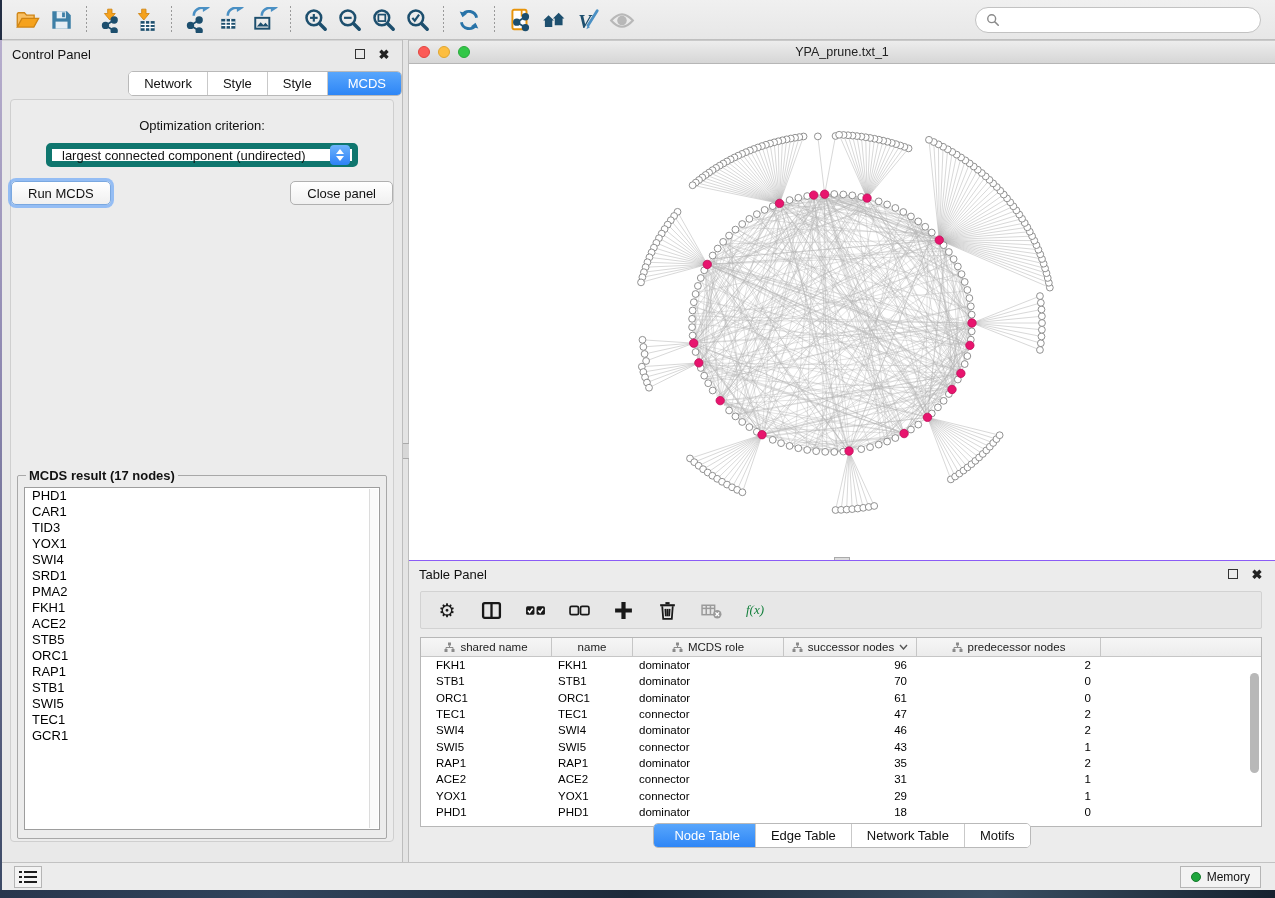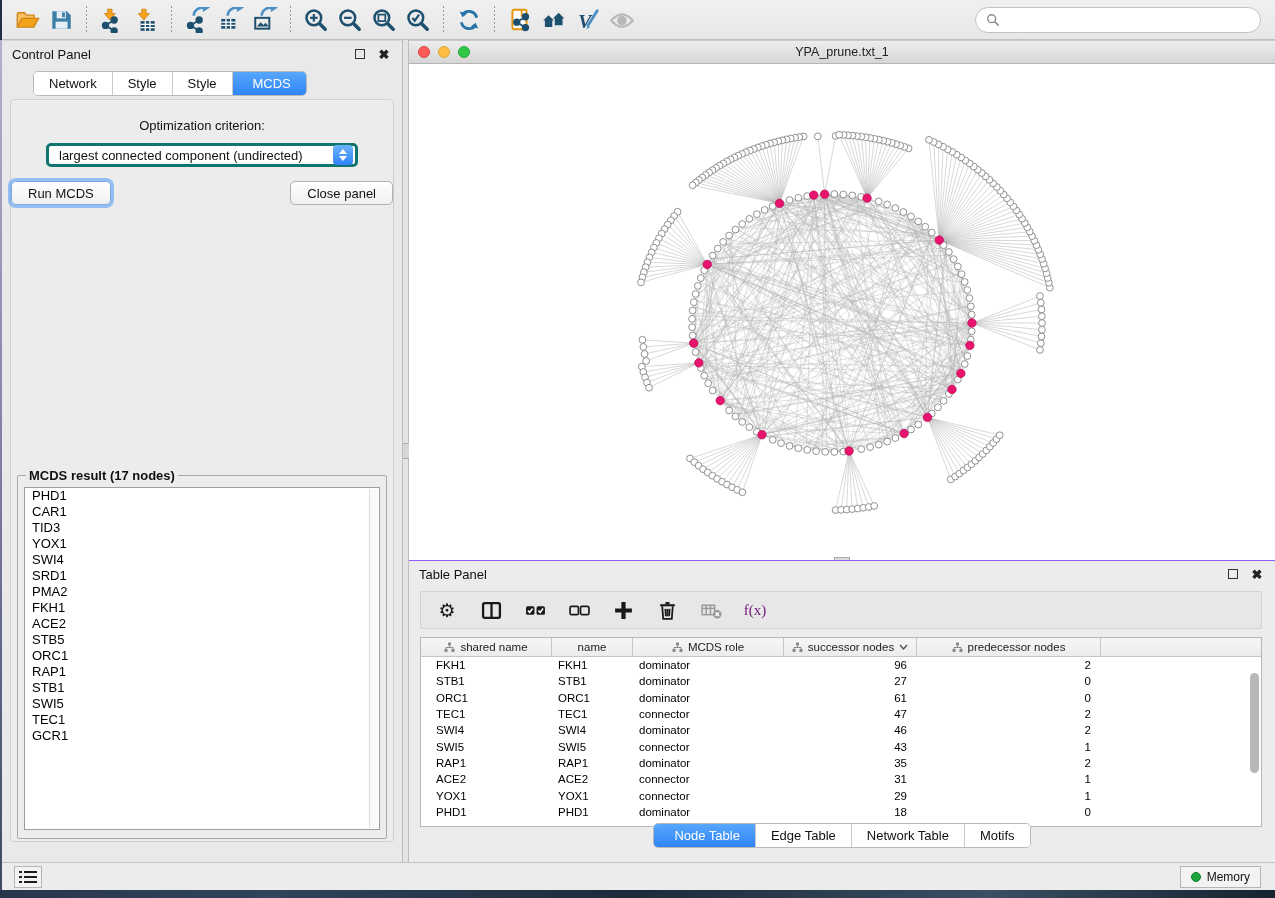--- a/index.html
+++ b/index.html
@@ -30,30 +30,30 @@
   .v-splitter .grip { position:absolute; top:403px; left:0; width:7px; height:16px; background:#d7d7d7;
     border:1px solid #aaa; border-left:none; border-right:none; }
   .right-area { position:relative; flex:1; background:#fff; }
 
   
   .panel-titlebar { height:26px; display:flex; align-items:center; padding:0 10px; font-size:13px; color:#111; }
   .panel-titlebar .sp { flex:1; }
   .mini-ic { width:16px; height:16px; display:flex; align-items:center; justify-content:center;
     font-size:13px; color:#222; margin-left:8px; cursor:pointer; }
   .float-box { width:10px; height:10px; border:1.6px solid #333; }
-  .seg-row { display:flex; justify-content:flex-start; margin-top:4px;margin-left:31px; }
+  .seg-row { display:flex; justify-content:flex-end; margin-top:4px;margin-left:31px; }
   .seg { display:flex; background:#fff; border:1px solid #b9b9b9; border-radius:5px; overflow:hidden; }
   .seg .tab { padding:4px 15px; font-size:13px; color:#111; border-right:1px solid #c9c9c9; cursor:pointer; background:#fff; white-space:nowrap; }
   .seg .tab:last-child { border-right:none; }
   .seg .tab.active { background:linear-gradient(#58a6fc,#2e86f6); color:#fff;padding-left:20px; }
   .cp-body { position:absolute; top:58px; left:8px; right:8px; bottom:20px; background:#ececec;
     border:1px solid #cfcfcf; border-radius:4px; }
   .opt-label { text-align:center; margin-top:18px; font-size:13px; color:#111; }
   .dropdown { position:relative; margin:10px auto 0; width:312px; height:24px; background:#fff;
-    border:3px solid #0f766e; border-radius:5px; display:flex; align-items:center; cursor:pointer; }
+    border:6px solid #0f766e; border-radius:5px; display:flex; align-items:center; cursor:pointer; }
   .dropdown .dd-text { flex:1; font-size:13px; padding-left:10px; color:#111; white-space:nowrap; overflow:hidden; }
   .dd-spin { width:20px; height:20px; margin-right:2px; border-radius:4px; background:linear-gradient(#6db3fb,#2e82f7);
     display:flex; flex-direction:column; align-items:center; justify-content:center; }
   .dd-spin i { width:0; height:0; border-left:4px solid transparent; border-right:4px solid transparent; display:block; }
   .dd-spin .up { border-bottom:5px solid #fff; margin-bottom:2px; }
   .dd-spin .dn { border-top:5px solid #fff; }
   .btn-row { display:flex; justify-content:space-between; gap:14px; margin-top:14px; }
   .push-btn { height:24px; padding:0 16px; background:linear-gradient(#ffffff,#f0f0f0); border:1px solid #b0b0b0;
     border-radius:5px; font-size:13px; color:#111; font-family:"Liberation Sans",sans-serif; cursor:pointer; }
   .push-btn.focused { box-shadow:0 0 0 3px rgba(90,158,250,.6); border-color:#7aa8e0; }
@@ -76,21 +76,21 @@
   .net-canvas { position:absolute; top:23px; left:0; width:868px; height:497px; background:#fff; display:block; }
   .h-grip { position:absolute; left:50%; top:516px; width:16px; height:8px; background:#dcdcdc; border:1px solid #aaa; margin-left:-8px; }
 
   
   .table-panel { position:absolute; left:0; right:0; top:520px; bottom:0; background:#ececec; border-top:1px solid #8b5cf6; }
   .tp-toolbar { position:absolute; top:30px; left:11px; right:13px; height:38px; background:#e7e7e7;
     border:1px solid #d2d2d2; border-radius:2px; display:flex; align-items:center; padding-left:14px; gap:20px; }
   .tp-ic { width:24px; height:24px; display:flex; align-items:center; justify-content:center; cursor:pointer; color:#191919; }
   .tp-ic svg { width:21px; height:21px; }
   .tp-ic.disabled { color:#9a9a9a; cursor:default; }
-  .tp-ic .fx { font-family:"Liberation Serif",serif; font-size:15px; color:#701a75; }
+  .tp-ic .fx { font-family:"Liberation Serif",serif; font-style:italic; font-size:13px; color:#15803d; }
   .tp-ic .gear-glyph { font-size:19px; line-height:1; }
   .nt-wrap { position:absolute; top:76px; left:11px; right:13px; height:190px; background:#fff; border:1px solid #b7b7b7; overflow:hidden; }
   .nt-header { display:flex; height:19px; background:linear-gradient(#f6f6f6,#ececec); border-bottom:1px solid #c6c6c6; }
   .nt-hcell { display:flex; align-items:center; justify-content:center; gap:5px; font-size:11.5px; color:#222;
     border-right:1px solid #c6c6c6; position:relative; cursor:pointer; }
   .nt-hcell svg.tree { width:11px; height:11px; flex:none; }
   .nt-hcell svg.chev { width:9px; height:6px; }
   .nt-row { display:flex; height:16.3px; align-items:center; cursor:default; }
   .nt-cell { font-size:11.5px; color:#000; white-space:nowrap; overflow:hidden; }
   .nt-vscroll { position:absolute; top:21px; right:2px; width:10px; bottom:4px; }
@@ -1339,21 +1339,21 @@
                 <div class="nt-cell" style="width: 131px; padding-left: 15px;">FKH1</div>
                 <div class="nt-cell" style="width: 81px; padding-left: 6px;">FKH1</div>
                 <div class="nt-cell" style="width: 151px; padding-left: 6px;">dominator</div>
                 <div class="nt-cell" style="width: 133px; text-align: right; padding-right: 10px;">96</div>
                 <div class="nt-cell" style="width: 184px; text-align: right; padding-right: 10px;">2</div>
               </div>
               <div class="nt-row">
                 <div class="nt-cell" style="width: 131px; padding-left: 15px;">STB1</div>
                 <div class="nt-cell" style="width: 81px; padding-left: 6px;">STB1</div>
                 <div class="nt-cell" style="width: 151px; padding-left: 6px;">dominator</div>
-                <div class="nt-cell" style="width: 133px; text-align: right; padding-right: 10px;">27</div>
+                <div class="nt-cell" style="width: 133px; text-align: right; padding-right: 10px;">70</div>
                 <div class="nt-cell" style="width: 184px; text-align: right; padding-right: 10px;">0</div>
               </div>
               <div class="nt-row">
                 <div class="nt-cell" style="width: 131px; padding-left: 15px;">ORC1</div>
                 <div class="nt-cell" style="width: 81px; padding-left: 6px;">ORC1</div>
                 <div class="nt-cell" style="width: 151px; padding-left: 6px;">dominator</div>
                 <div class="nt-cell" style="width: 133px; text-align: right; padding-right: 10px;">61</div>
                 <div class="nt-cell" style="width: 184px; text-align: right; padding-right: 10px;">0</div>
               </div>
               <div class="nt-row">

